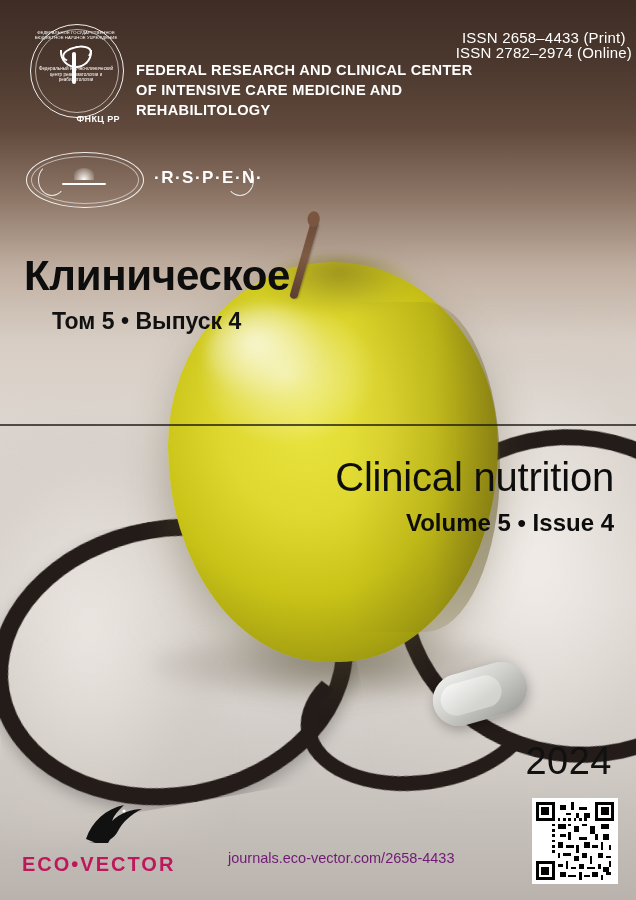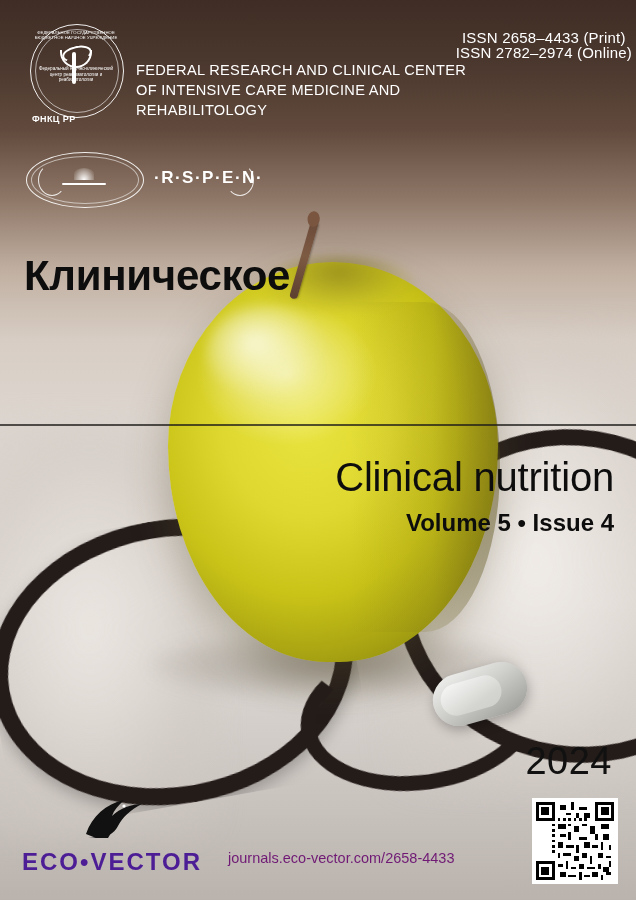--- a/index.html
+++ b/index.html
@@ -250,33 +250,33 @@
     width: 80px;
     text-align: center;
     font-size: 4.6px;
     line-height: 5.6px;
     color: #fff;
   }
   .emblem .bottom-text {
     position: absolute;
     left: 10px; top: 92px;
     width: 88px;
-    text-align: left;
+    text-align: right;
     font-size: 9px;
     font-weight: bold;
     letter-spacing: .4px;
     color: #fff;
   }
 
   .org-name {
     position: absolute;
     left: 136px; top: 60px;
     width: 340px;
     font-size: 14.6px;
-    font-weight: normal;
+    font-weight: bold;
     line-height: 20px;
     letter-spacing: .3px;
     color: #ffffff;
   }
 
   
   .rspen {
     position: absolute;
     left: 26px; top: 152px;
     width: 240px;
@@ -411,24 +411,24 @@
     left: 22px; bottom: 24px;
     width: 190px;
     color: #111;
   }
   .publisher .bird {
     position: absolute;
     left: 56px; top: -54px;
     width: 70px; height: 48px;
   }
   .publisher .name {
-    font-size: 24px;
+    font-size: 20px;
     font-weight: bold;
     letter-spacing: 2px;
-    color: #4c1d95;
+    color: #be185d;
   }
   .journal-url {
     position: absolute;
     left: 228px; bottom: 34px;
     font-size: 14.5px;
     color: #701a75;
     text-align: center;
   }
 </style>
 </head>
@@ -481,20 +481,21 @@
     <div class="oval2"></div>
     <div class="wheat-l"></div>
     <div class="wheat-r"></div>
     <div class="sun"></div>
     <div class="line"></div>
     <div class="label">·R·S·P·E·N·</div>
   </div>
 
   <div class="title-ru">
     <div class="l1">Клиническое</div>
+    <div class="vol">Том 5 • Выпуск 4</div>
   </div>
 
   <div class="divider"></div>
 
   <div class="title-en">
     <div class="l1">Clinical nutrition</div>
     <div class="vol">Volume 5 • Issue 4</div>
   </div>
 
   <div class="year">2024</div>

